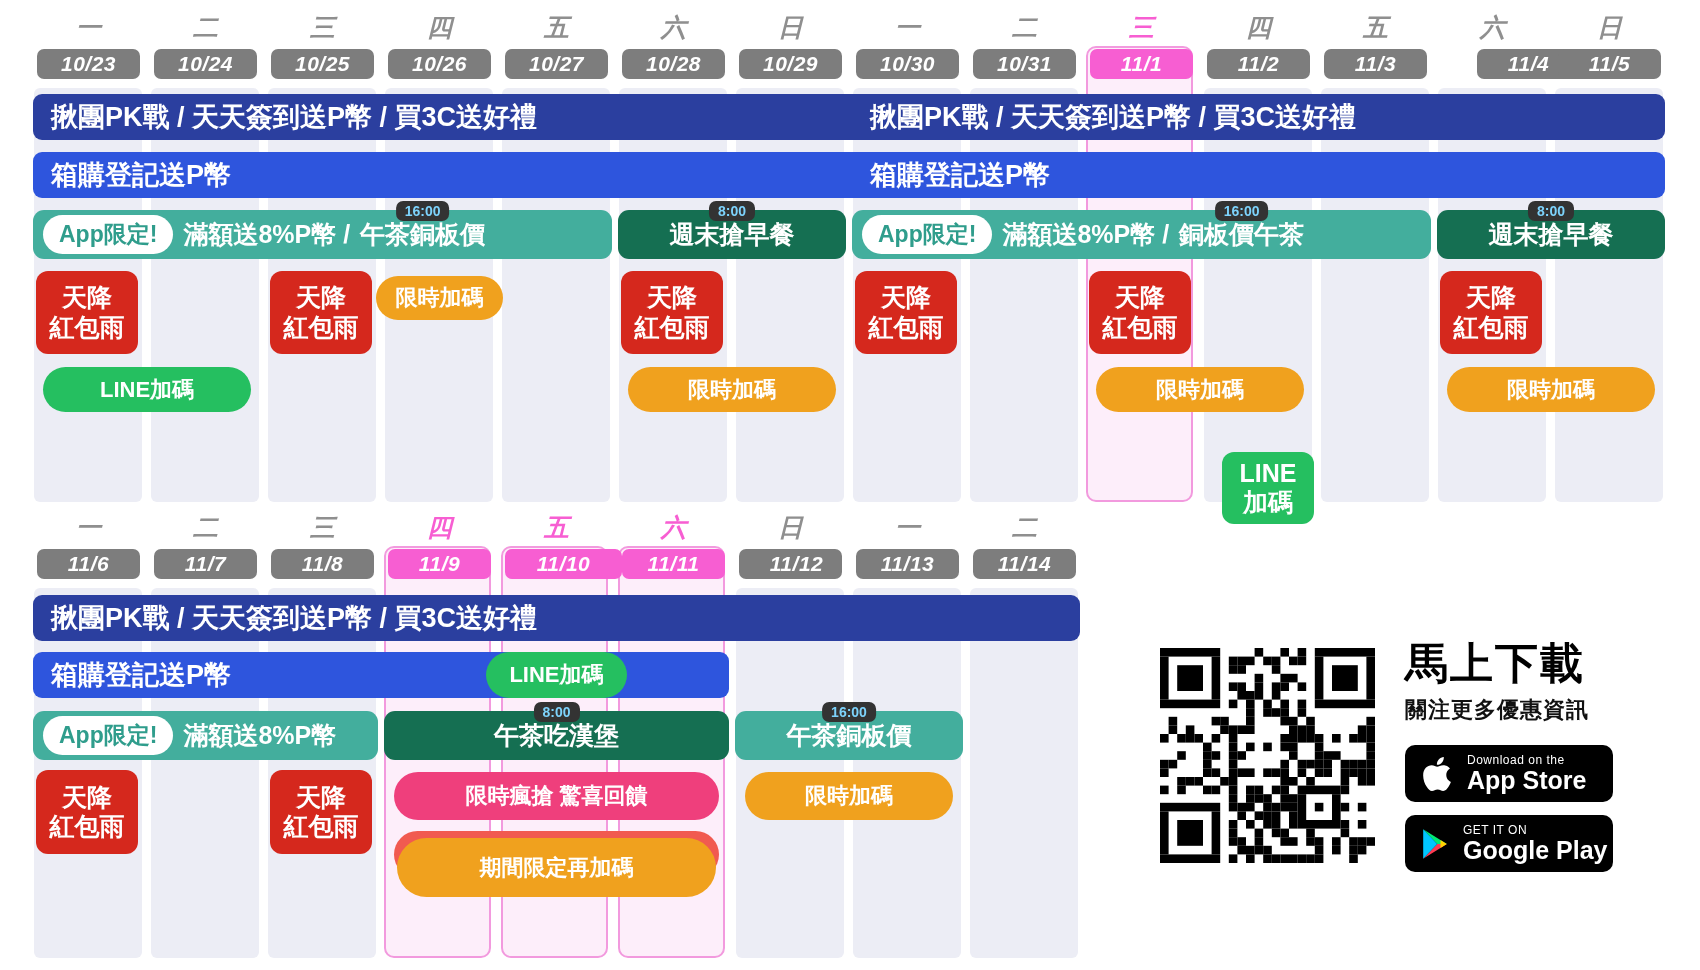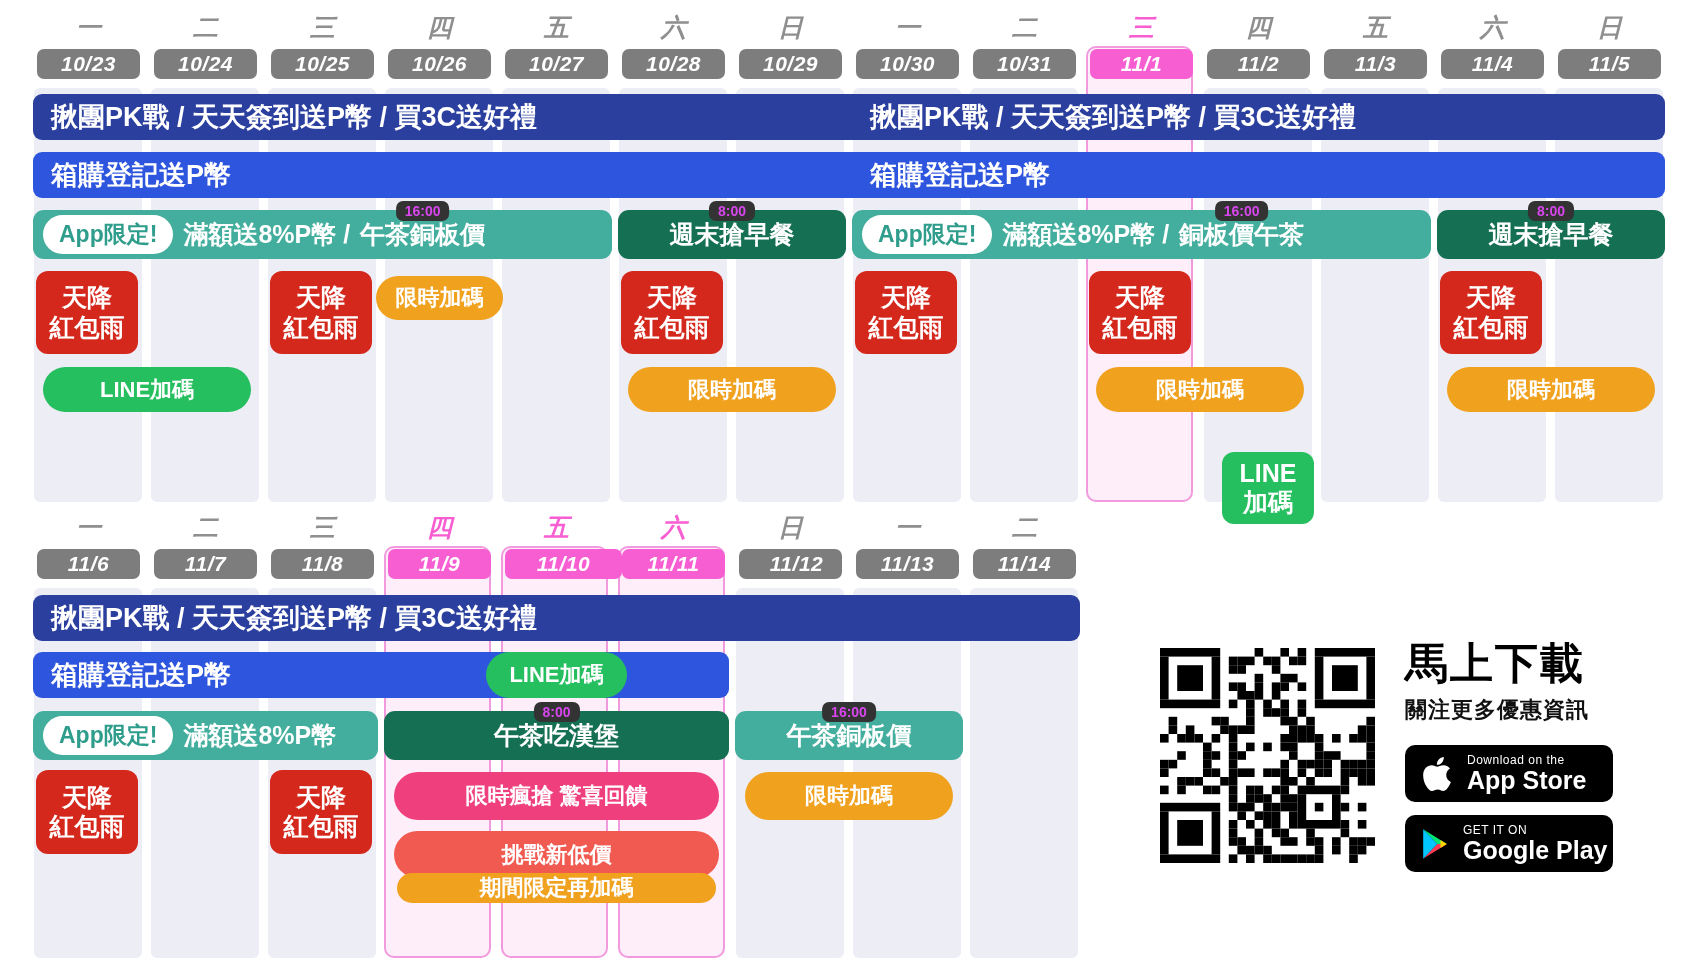--- a/index.html
+++ b/index.html
@@ -25,21 +25,21 @@
   .promo { border-radius:11px; z-index:2; display:flex; align-items:center; gap:10px;
            padding:0 10px; color:#fff; font-weight:bold; }
   .promo.center { justify-content:center; }
   .promo.teal { background:var(--teal); }
   .promo.forest { background:var(--forest); }
   .app-pill { background:#fff; color:var(--pill_text); border-radius:20px; padding:4px 16px;
               font-size:23px; font-weight:bold; white-space:nowrap; }
   .promo-text { font-size:25px; white-space:nowrap; }
   .timed { position:relative; display:inline-block; }
   .time-tag { position:absolute; top:-17px; left:50%; transform:translateX(-50%);
-              background:var(--tag); color:#d946ef; font-size:14px; font-weight:bold;
+              background:var(--tag); color:#7dd3fc; font-size:14px; font-weight:bold;
               padding:2px 9px; border-radius:7px; white-space:nowrap; z-index:3; }
   .epill { border-radius:999px; z-index:2; color:#fff; font-weight:bold; font-size:22px;
            display:flex; align-items:center; justify-content:center; white-space:nowrap; }
   .epill.orange { background:var(--orange); }
   .epill.green  { background:var(--green); }
   .epill.pink   { background:var(--pink); }
   .epill.salmon { background:var(--salmon); }
   .badge2 { border-radius:12px; z-index:2; color:#fff; font-weight:bold; font-size:25px;
             line-height:1.18; display:flex; flex-direction:column; align-items:center;
             justify-content:center; text-align:center; }
@@ -95,21 +95,21 @@
       <div class="weekday pinktx" style="left: 1083px; top: 12px; width: 117px;">三</div>
       <div class="datebadge pinkbg" style="left: 1090px; top: 49px; width: 103px;">11/1</div>
       <div class="col-stripe" style="left: 1204px; top: 88px; width: 108px; height: 414px;"></div>
       <div class="weekday" style="left: 1200px; top: 12px; width: 117px;">四</div>
       <div class="datebadge" style="left: 1207px; top: 49px; width: 103px;">11/2</div>
       <div class="col-stripe" style="left: 1321px; top: 88px; width: 108px; height: 414px;"></div>
       <div class="weekday" style="left: 1317px; top: 12px; width: 117px;">五</div>
       <div class="datebadge" style="left: 1324px; top: 49px; width: 103px;">11/3</div>
       <div class="col-stripe" style="left: 1438px; top: 88px; width: 108px; height: 414px;"></div>
       <div class="weekday" style="left: 1434px; top: 12px; width: 117px;">六</div>
-      <div class="datebadge" style="left: 1441px; top: 49px; width: 103px;">11/4</div>
+      <div class="datebadge" style="left: 1477px; top: 49px; width: 103px;">11/4</div>
       <div class="col-stripe" style="left: 1555px; top: 88px; width: 108px; height: 414px;"></div>
       <div class="weekday" style="left: 1551px; top: 12px; width: 117px;">日</div>
       <div class="datebadge" style="left: 1558px; top: 49px; width: 103px;">11/5</div>
       <div class="bar navy" style="left: 33px; top: 94px; width: 1632px; height: 46px;">
         <span class="bar-label" style="left: 18px;">揪團PK戰 / 天天簽到送P幣 / 買3C送好禮</span>
         <span class="bar-label" style="left: 837px;">揪團PK戰 / 天天簽到送P幣 / 買3C送好禮</span>
       </div>
       <div class="bar blue" style="left: 33px; top: 152px; width: 1632px; height: 46px;">
         <span class="bar-label" style="left: 18px;">箱購登記送P幣</span>
         <span class="bar-label" style="left: 837px;">箱購登記送P幣</span>
@@ -213,21 +213,21 @@
         <div>天降</div>
         <div>紅包雨</div>
       </div>
       <div class="badge2 red" style="left: 270px; top: 770px; width: 102px; height: 84px;">
         <div>天降</div>
         <div>紅包雨</div>
       </div>
       <div class="epill pink" style="left: 394px; top: 772px; width: 325px; height: 48px; text-align: right;">限時瘋搶 驚喜回饋</div>
       <div class="epill orange" style="left: 745px; top: 772px; width: 208px; height: 48px;">限時加碼</div>
       <div class="epill salmon" style="left: 394px; top: 831px; width: 325px; height: 47px;">挑戰新低價</div>
-      <div class="epill orange" style="left: 397px; top: 873px; width: 319px; height: 30px;">期間限定再加碼</div>
+      <div class="epill orange" style="left: 397px; top: 838px; width: 319px; height: 59px;">期間限定再加碼</div>
     </div>
 
   <aside class="download">
     <div class="qr-box">
       <svg id="qr" width="215" height="215" viewBox="0 0 212.5 212.5">
           <rect x="0" y="0" width="59.5" height="8.5" fill="#000"></rect>
           <rect x="0" y="51" width="59.5" height="8.5" fill="#000"></rect>
           <rect x="0" y="8.5" width="8.5" height="42.5" fill="#000"></rect>
           <rect x="51" y="8.5" width="8.5" height="42.5" fill="#000"></rect>
           <rect x="17" y="17" width="25.5" height="25.5" fill="#000"></rect>

